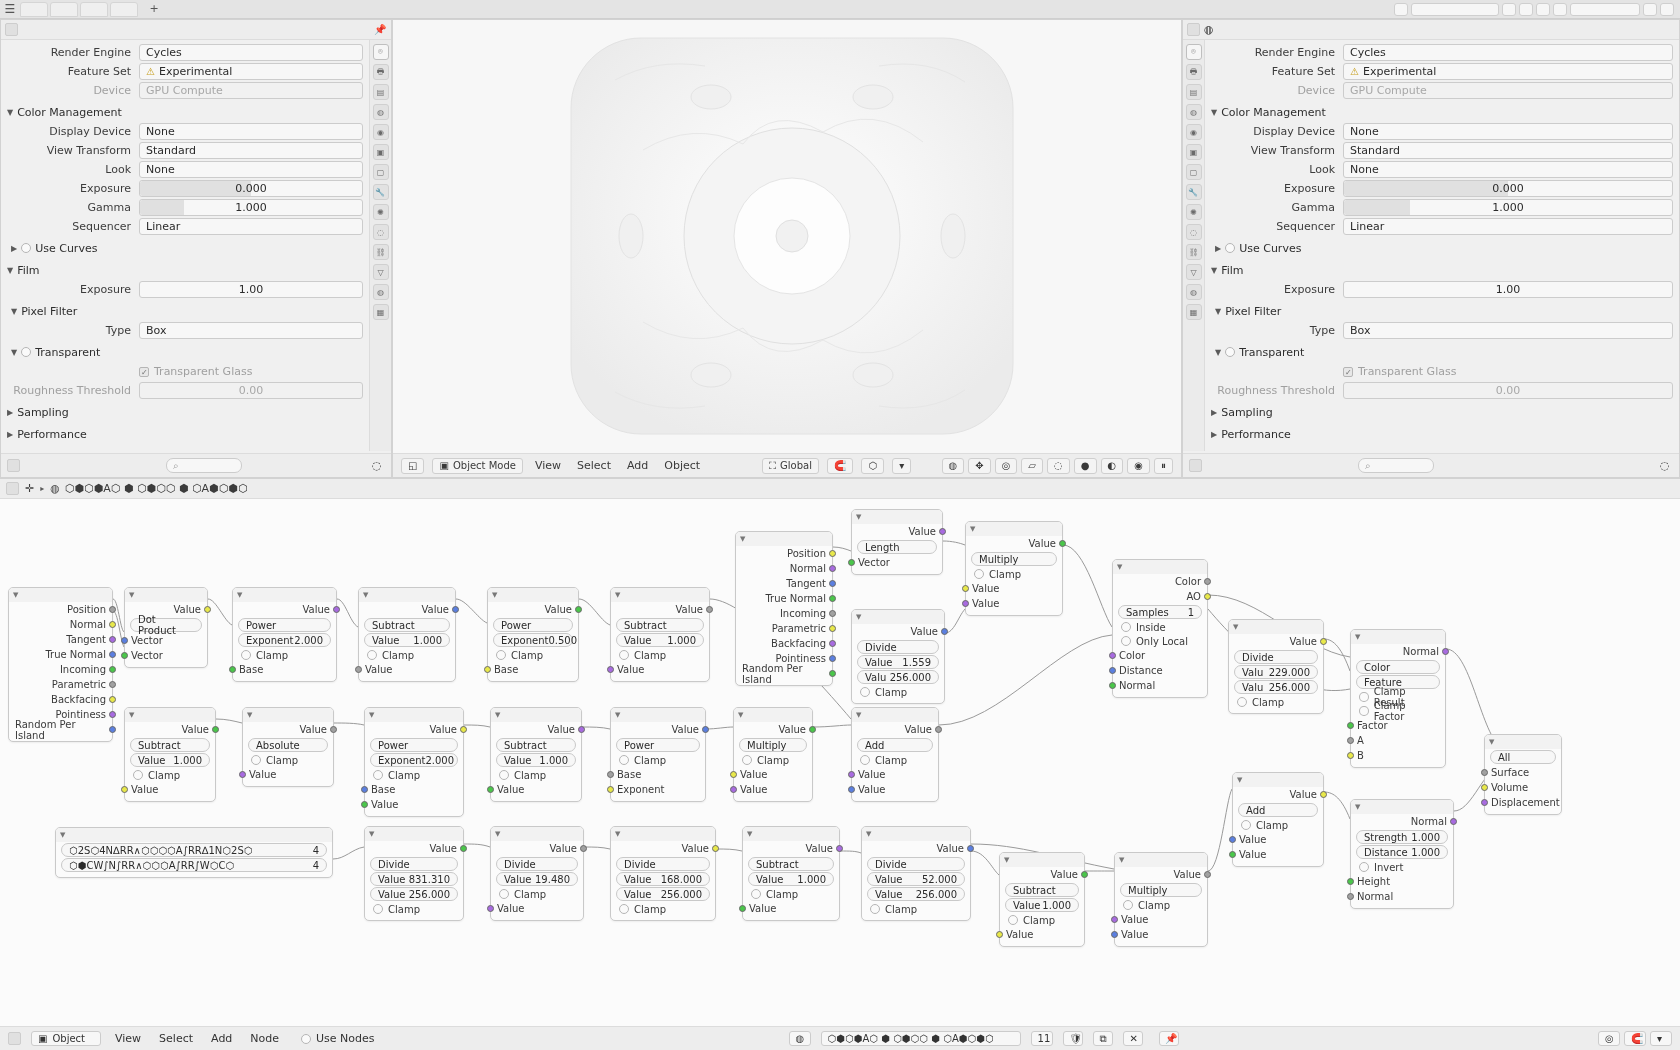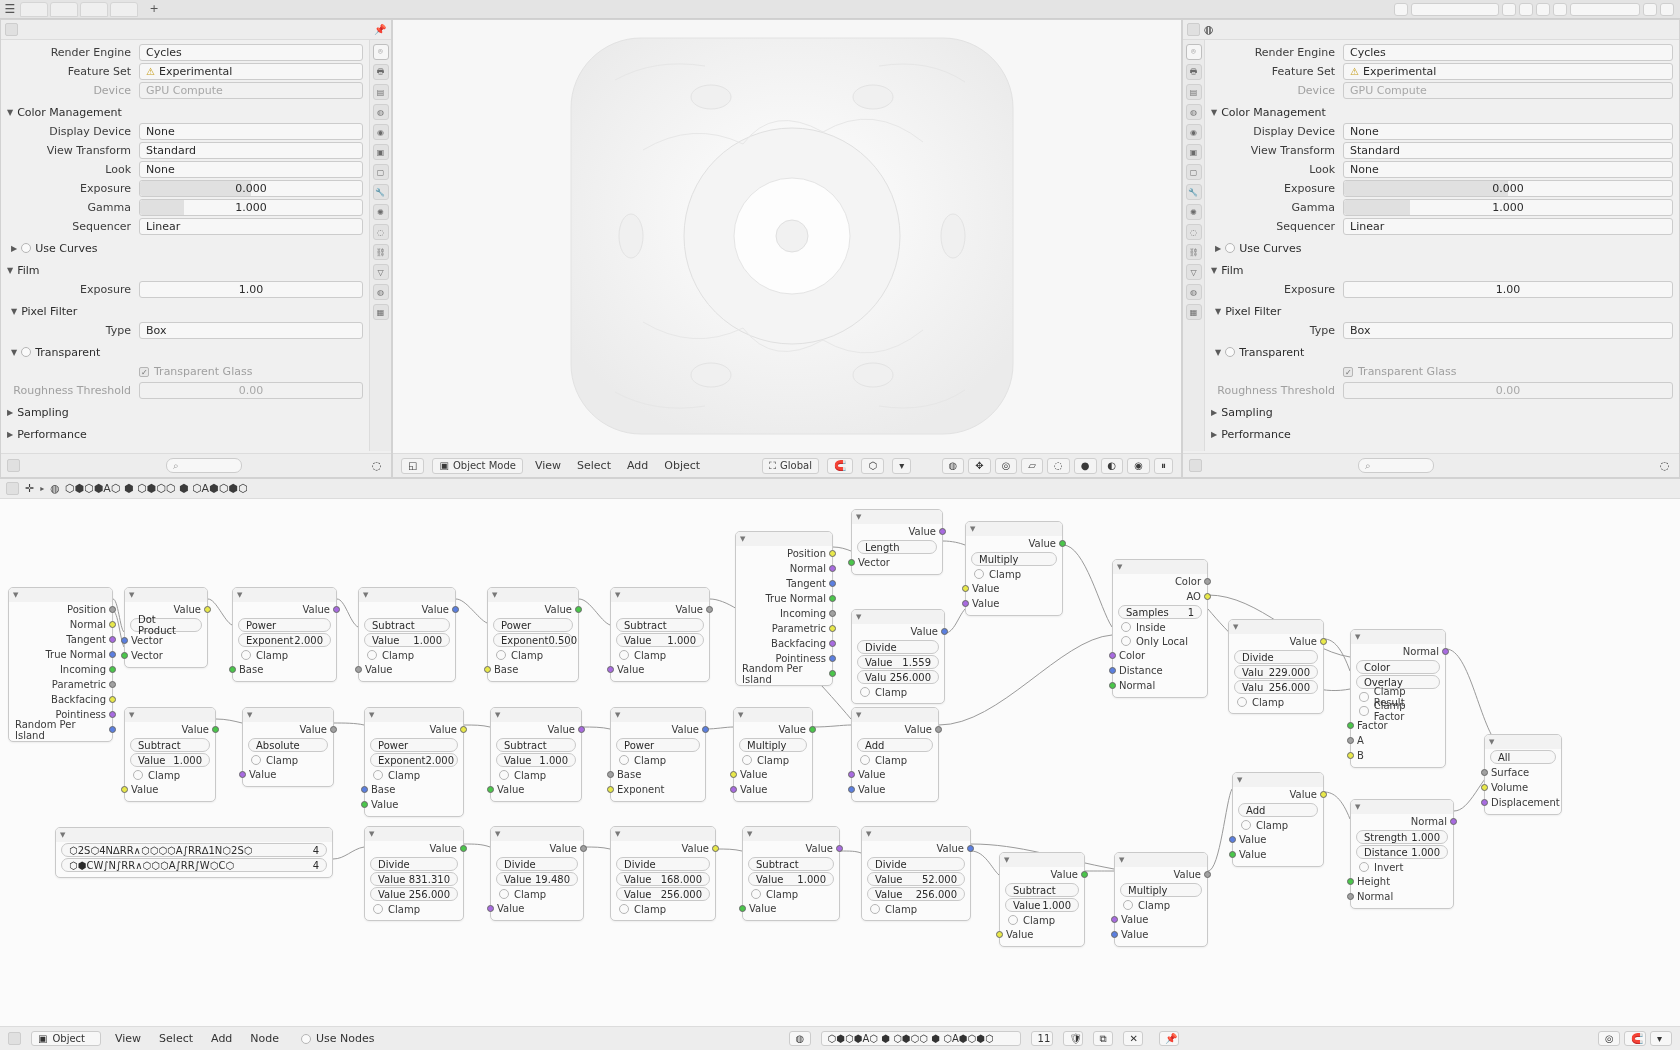--- a/index.html
+++ b/index.html
@@ -852,21 +852,21 @@
               <span class="tri">▼</span>
             </div>
             <div class="nrow right">
               <span>Normal</span>
               <span class="sock r s-purple"></span>
             </div>
             <div class="nfield">
               <span>Color</span>
             </div>
             <div class="nfield">
-              <span>Overlay</span>
+              <span>Feature</span>
             </div>
             <div class="ncheck">
               <span class="cbox round"></span>
               <span>Clamp Result</span>
             </div>
             <div class="ncheck">
               <span class="cbox round"></span>
               <span>Clamp Factor</span>
             </div>
             <div class="nrow">

